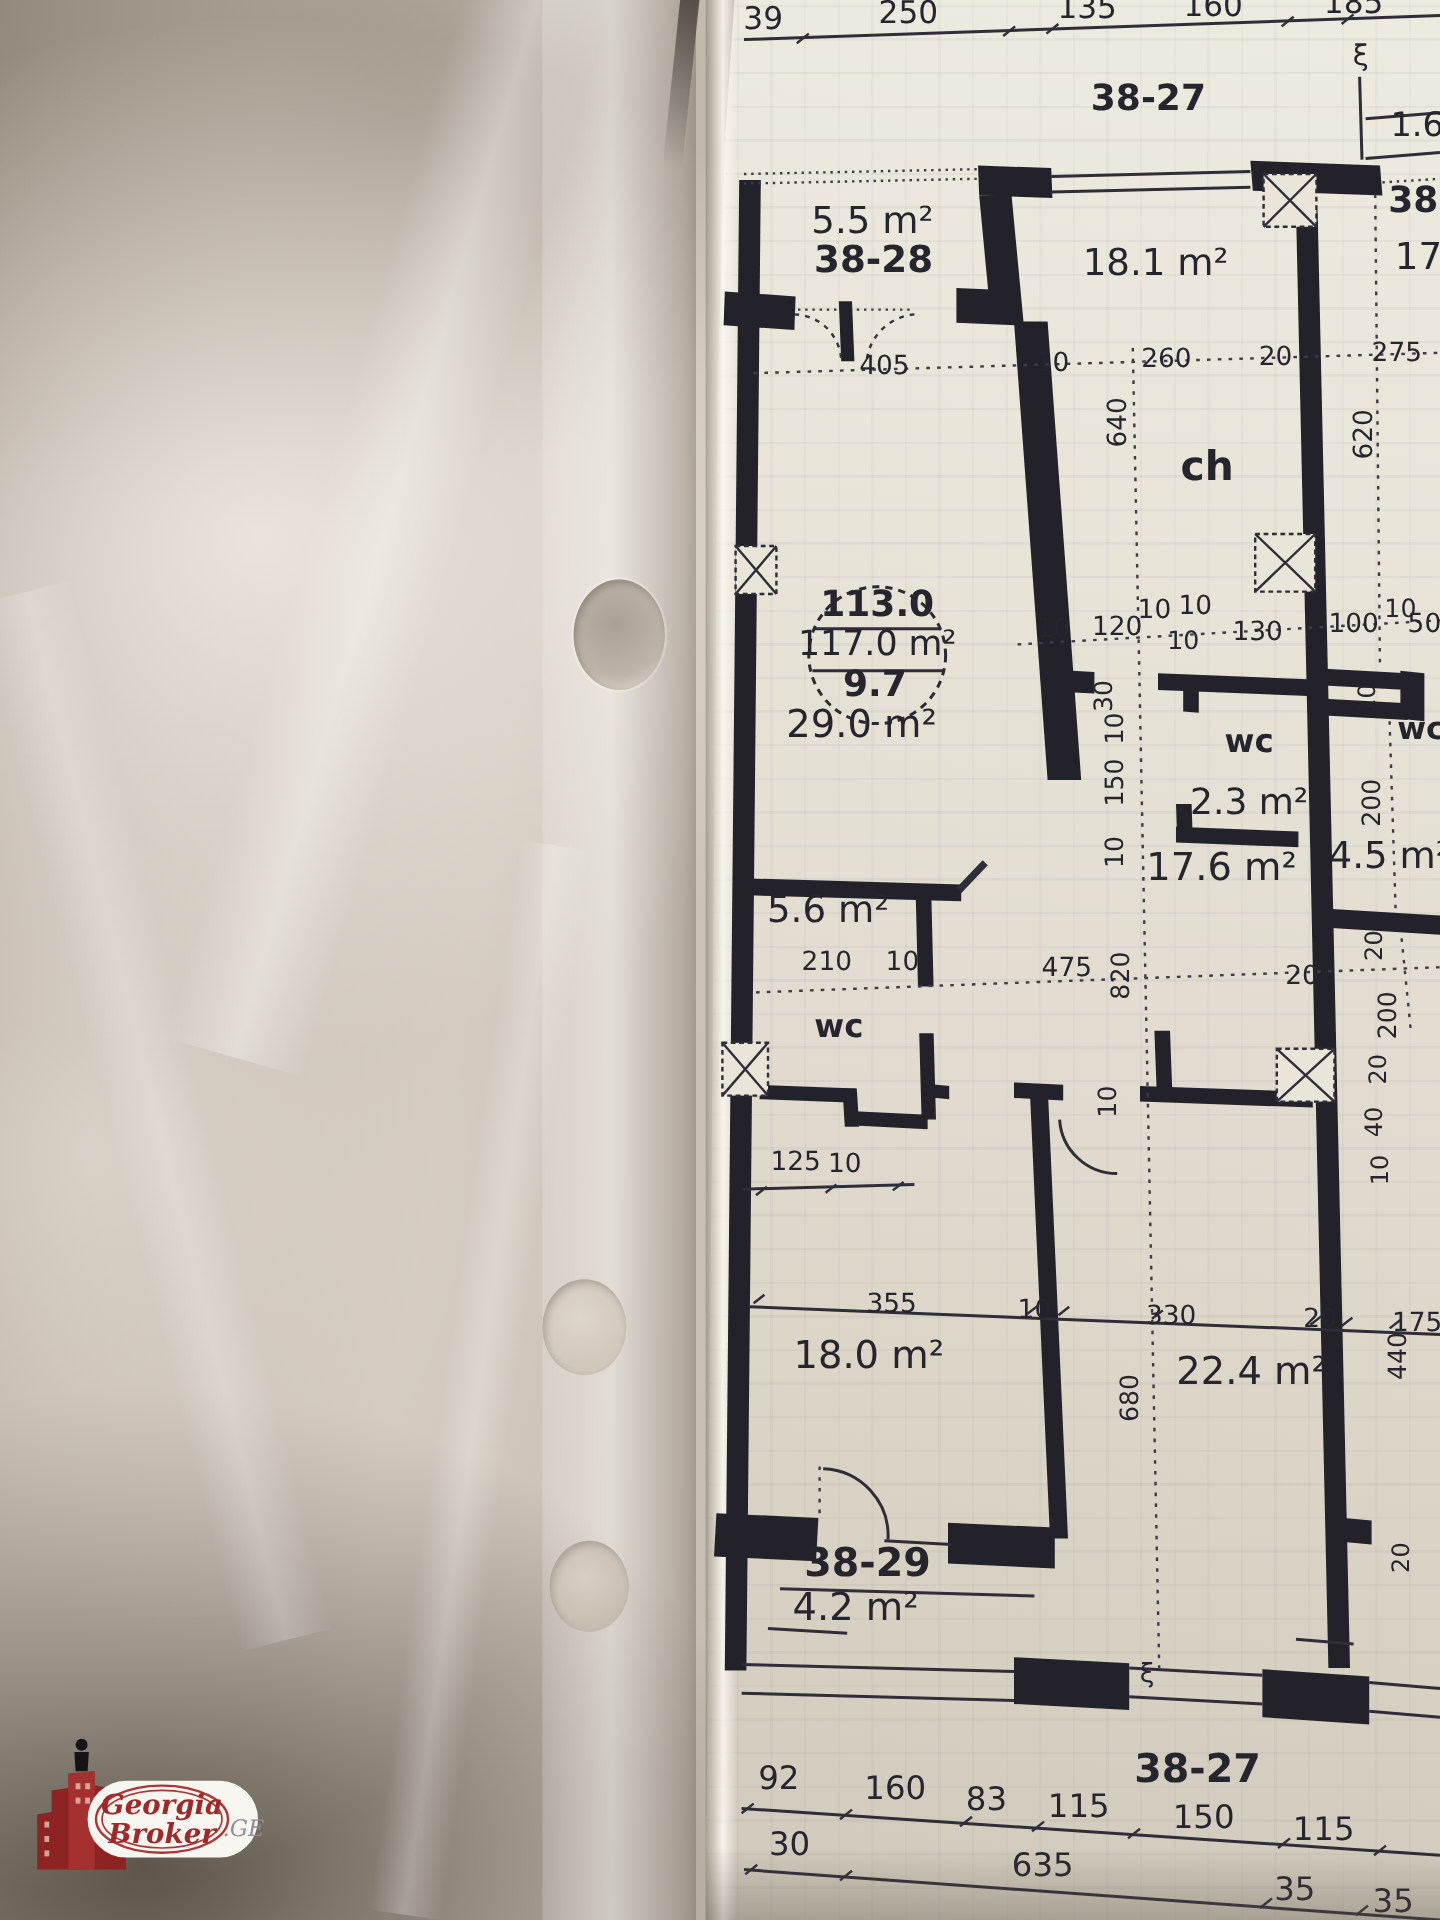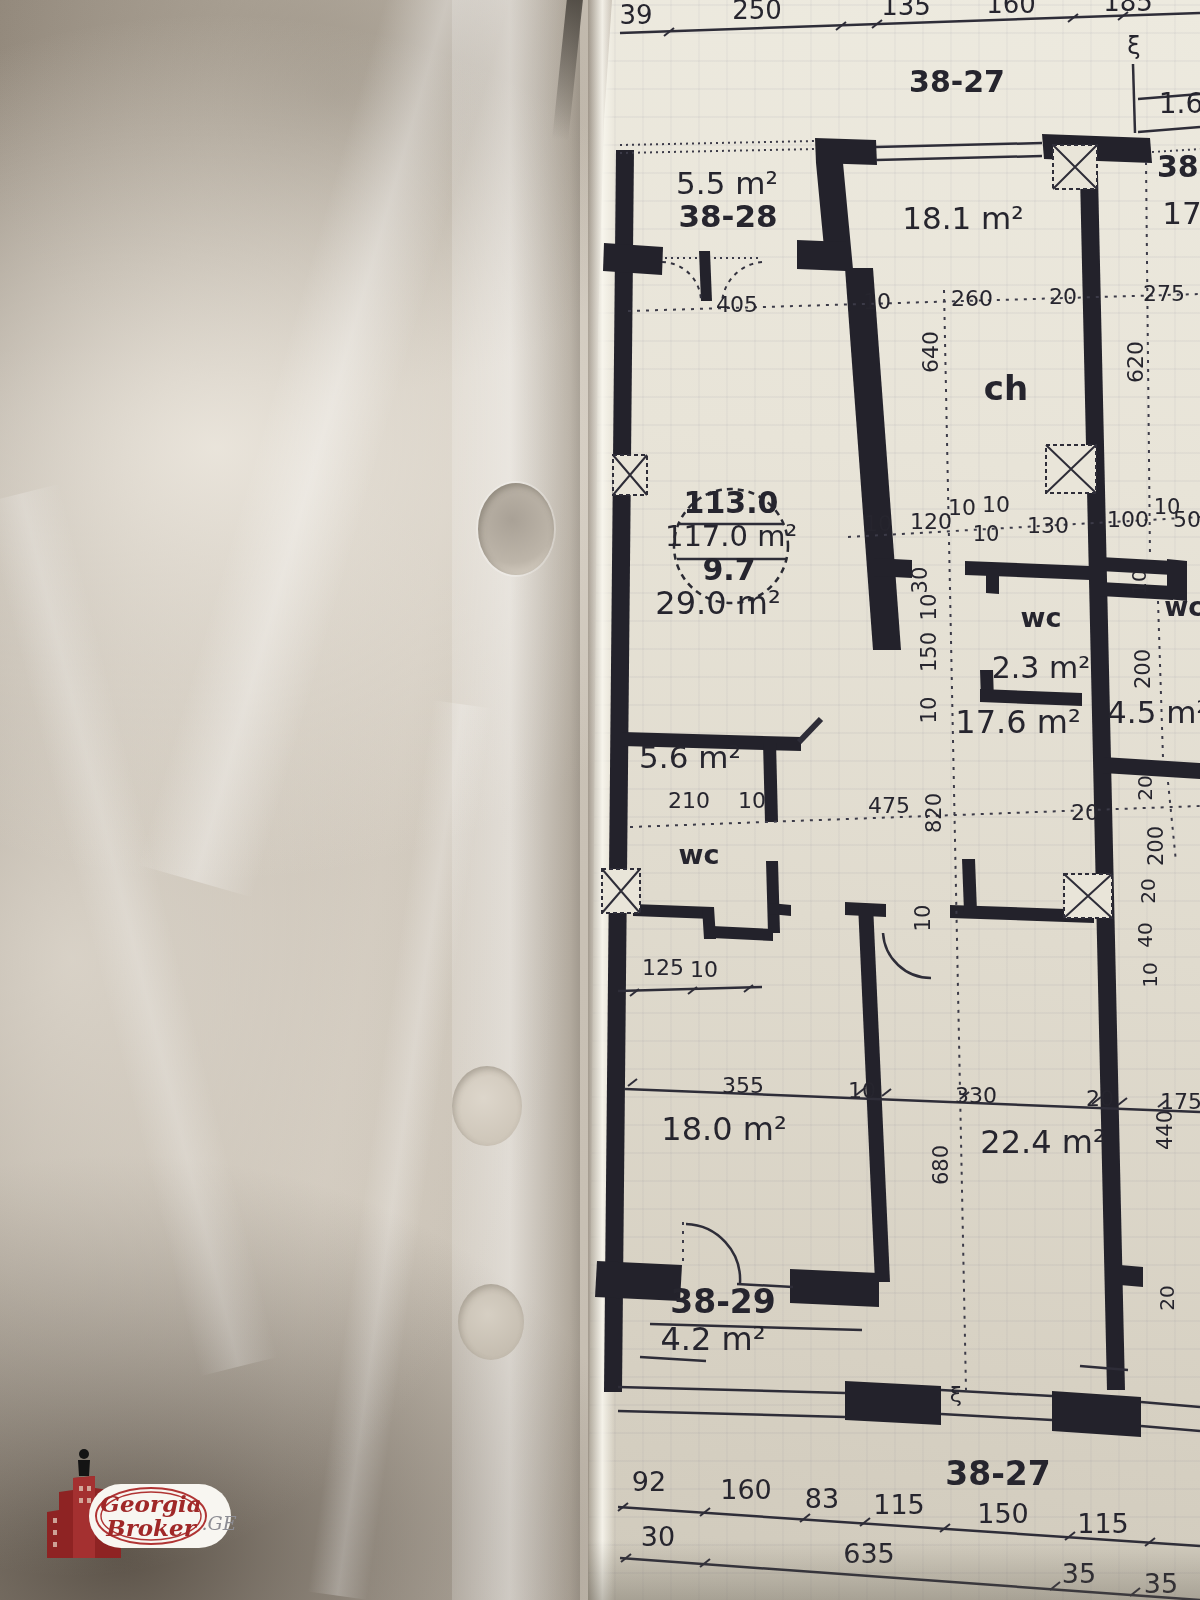--- a/index.html
+++ b/index.html
@@ -39,21 +39,21 @@
       linear-gradient(187deg,#edeadf 0%,#e8e4d8 28%,#e0dbce 55%,#d7d1c3 80%,#cec8ba 100%);
     filter:drop-shadow(-14px 2px 12px rgba(70,62,53,.5));}
   .paper-edge{position:absolute;left:588px;top:0;width:26px;height:1600px;
     background:linear-gradient(90deg,rgba(110,100,88,.4),rgba(250,248,240,.85) 55%,rgba(250,248,240,0));}
   .crease{position:absolute;left:560px;top:-10px;width:16px;height:150px;transform:rotate(6deg);
     background:linear-gradient(180deg,#4f4a43,rgba(79,74,67,0));}
   .paper-shade{position:absolute;left:588px;bottom:0;width:612px;height:60px;
     background:linear-gradient(rgba(90,85,74,0),rgba(90,85,74,.35));}
   svg.plan{position:absolute;inset:0;}
   svg.plan text{fill:#26252e;font-family:"DejaVu Sans",sans-serif;}
-  .logo{position:absolute;left:33px;top:1440px;width:205px;height:125px;}
+  .logo{position:absolute;left:17px;top:1440px;width:205px;height:125px;}
 </style>
 </head>
 <body>
 
 <div class="photo">
 
   <div class="streak s1"></div>
   <div class="streak s2"></div>
   <div class="streak s3"></div>
   <div class="fold"></div>

